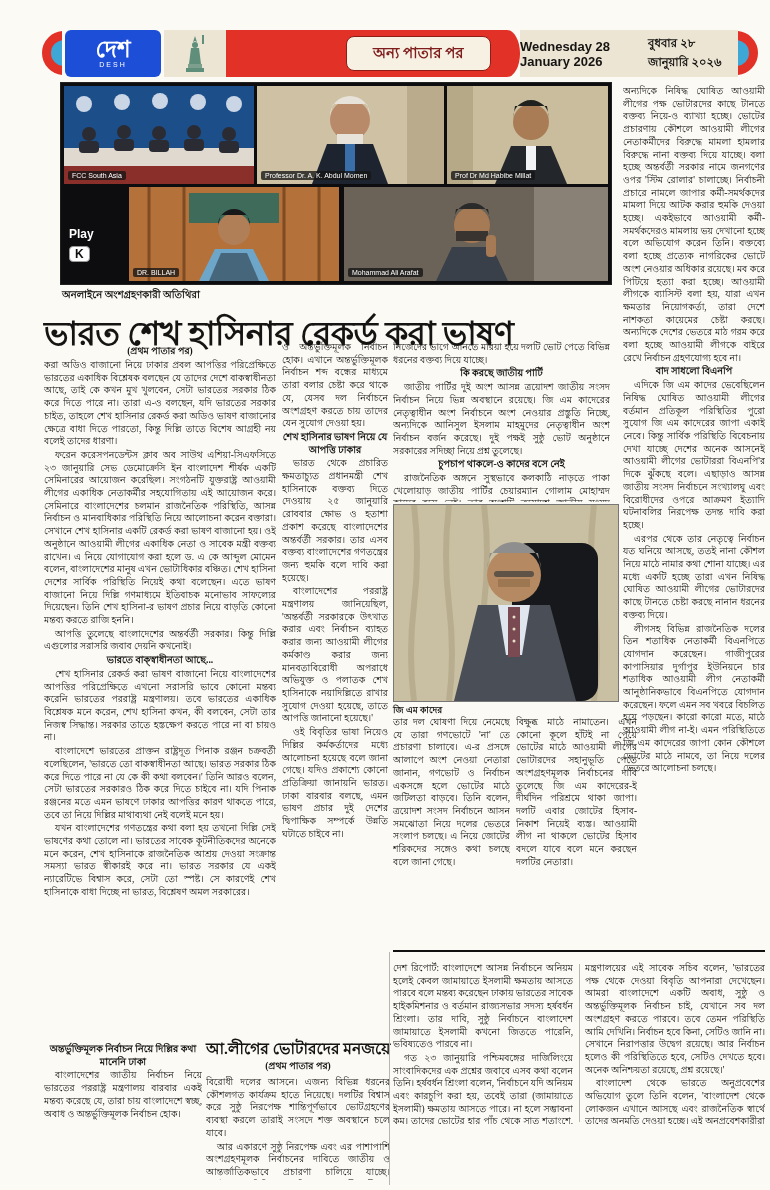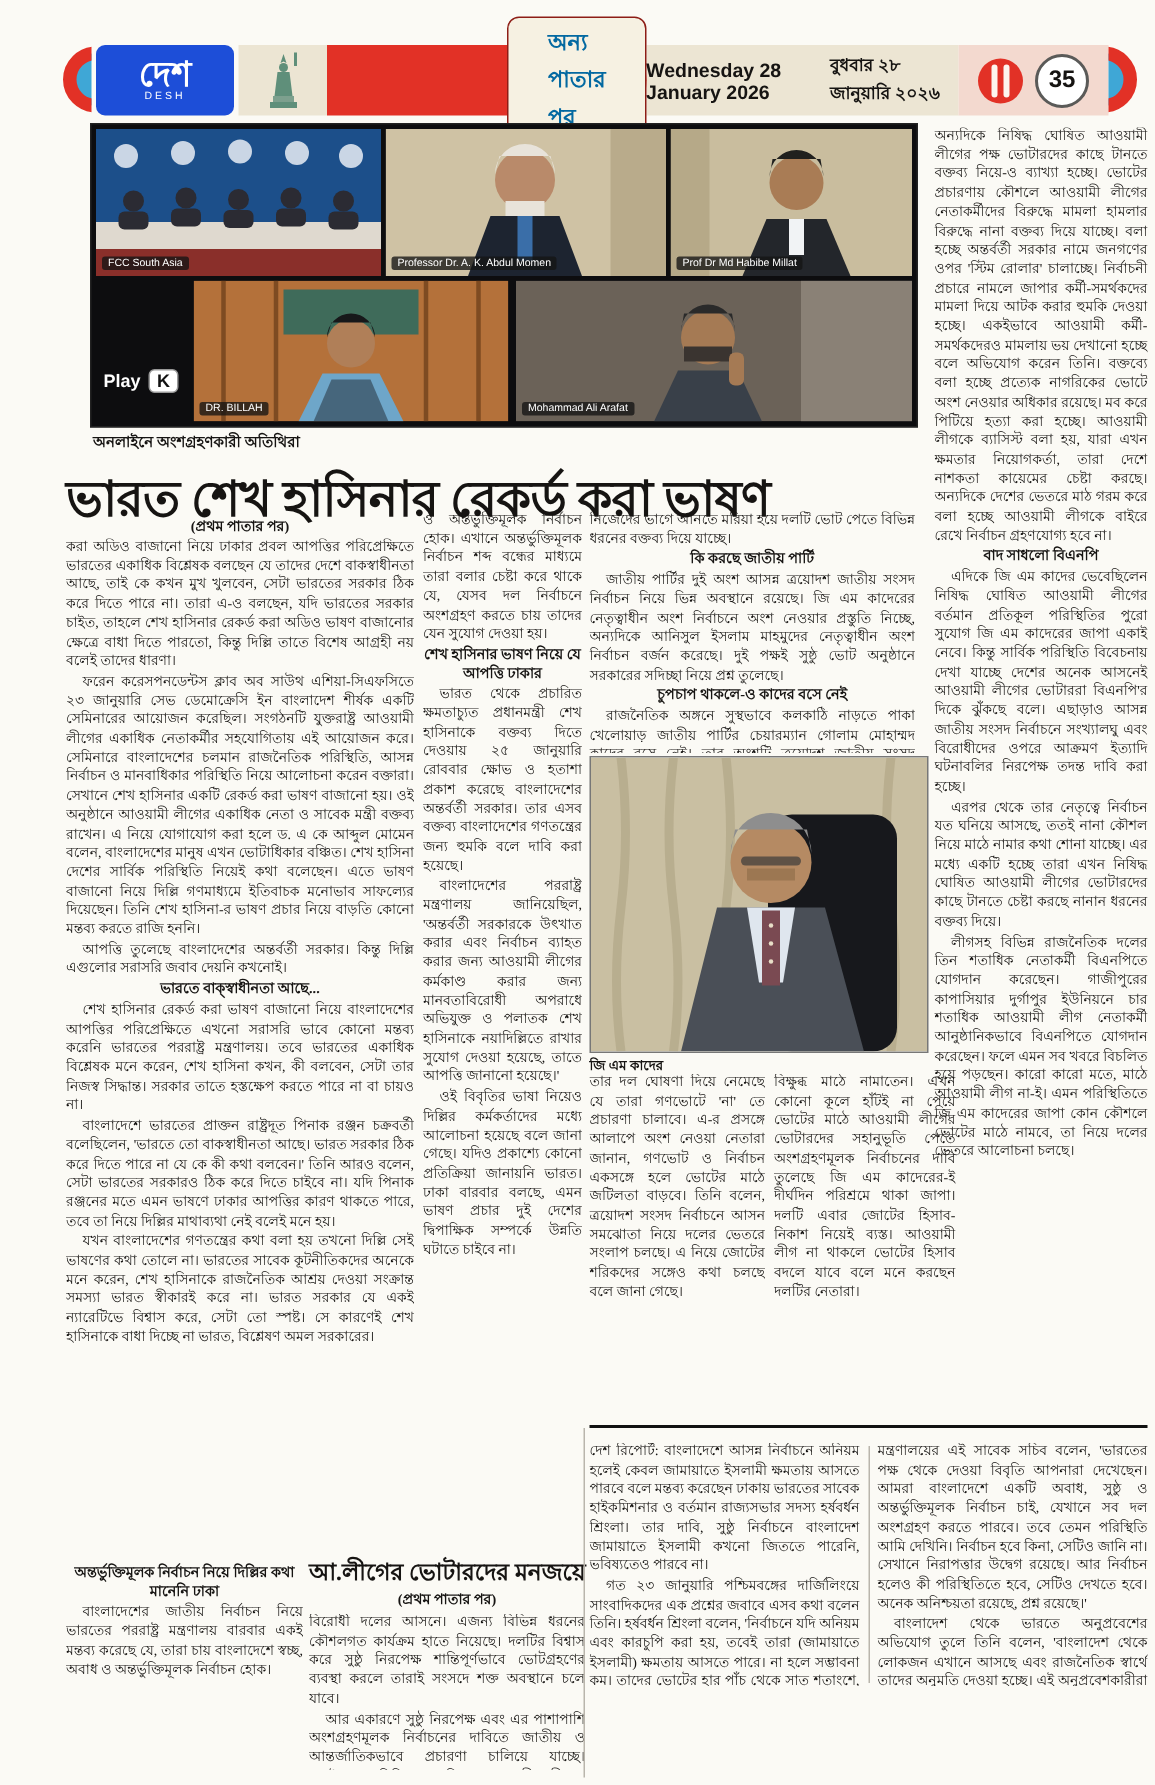--- a/index.html
+++ b/index.html
@@ -11,38 +11,38 @@
   .cap{width:20px;position:relative;overflow:hidden;}
   .cap .ring{position:absolute;top:1px;width:44px;height:44px;border-radius:50%;border:9px solid #e23126;box-sizing:border-box;background:#3fa7d6;}
   .capL .ring{left:0;}
   .capR .ring{right:0;}
   #logoBox{width:96px;background:#1d4ed8;border-radius:6px;margin:0 3px;display:flex;flex-direction:column;align-items:center;justify-content:center;color:#fff;}
   #logoBox .bn{font-size:23px;font-weight:bold;line-height:22px;}
   #logoBox .en{font-size:7px;letter-spacing:2px;font-family:"Liberation Sans",sans-serif;}
   #statuePanel{width:62px;background:#ece5d3;display:flex;align-items:center;justify-content:center;}
   #banner{flex:1;background:#e23126;border-radius:0 26px 26px 0/0 47px 47px 0;display:flex;align-items:center;position:relative;}
   #bannerLabel{background:#f6f1e2;border:1px solid #8d1d16;border-radius:8px;margin-left:120px;padding:4px 26px;
-      font-size:15px;font-weight:bold;color:#0369a1;}
+      font-size:15px;font-weight:bold;color:#7f1d1d;}
   #datePanel{width:218px;background:#ece5d3;display:flex;flex-direction:row;align-items:center;justify-content:center;font-family:"Liberation Sans",sans-serif;}
   #datePanel .en{font-size:13px;font-weight:bold;}
   #datePanel .bn{font-size:11.5px;font-weight:bold;}
   #pagePanel{width:104px;background:#f3d9cf;display:flex;align-items:center;justify-content:center;gap:8px;}
   #npIcon{width:30px;height:30px;border-radius:50%;background:#e23126;position:relative;}
   #npIcon:before,#npIcon:after{content:"";position:absolute;top:4px;bottom:4px;width:4px;background:#fdf5ee;border-radius:2px;}
   #npIcon:before{left:9px;} #npIcon:after{left:17px;}
   #pageNum{width:32px;height:32px;border-radius:50%;background:#fff;border:2px solid #5a5a58;display:flex;align-items:center;justify-content:center;
       font-size:16px;font-weight:bold;font-family:"Liberation Sans",sans-serif;}
   
   #video{left:60px;top:82px;width:550px;height:201px;background:#0d0d0f;border:1px solid #222;}
   .tile{position:absolute;overflow:hidden;}
   .tile svg{display:block;width:100%;height:100%;}
   .chip{position:absolute;left:4px;bottom:4px;background:rgba(20,20,20,.78);color:#fff;font-family:"Liberation Sans",sans-serif;
         font-size:7px;padding:1px 4px;border-radius:2px;white-space:nowrap;}
-  #playBtn{position:absolute;left:8px;bottom:22px;display:flex;align-items:center;gap:5px;color:#fff;
-        font-family:"Liberation Sans",sans-serif;font-size:12px;font-weight:bold;}
+  #playBtn{position:absolute;left:8px;bottom:22px;display:flex;align-items:flex-start;gap:5px;color:#fff;
+        font-family:"Liberation Sans",sans-serif;font-size:12px;font-weight:bold;flex-direction:column;}
   #playK{background:#fff;color:#111;border-radius:4px;padding:0 5px;font-size:12px;font-weight:bold;border:1px solid #999;}
   #vidCaption{left:62px;top:287px;font-size:10px;font-weight:bold;}
   
   .headline1{left:44px;top:291px;width:470px;font-size:33px;line-height:42px;font-weight:900;letter-spacing:-.5px;white-space:nowrap;}
   .dateline{font-size:9.5px;font-weight:bold;text-align:center;}
   .col{overflow:hidden;font-size:9.3px;line-height:12.7px;text-align:justify;}
   .col p.para{margin:0 0 1px;text-indent:11px;}
   .col p.para:first-child{text-indent:0;}
   .col p.sub{margin:1px 0;text-align:center;font-weight:bold;text-indent:0;font-size:9.6px;}
   #col1{left:44px;top:359px;width:232px;height:679px;}
@@ -91,24 +91,20 @@
         <rect x="4" y="30" width="14" height="4" fill="#7da08e"></rect>
         <rect x="2" y="34" width="18" height="4" fill="#5f8f7a"></rect>
       </svg>
     </div>
     <div id="banner">
       <div id="bannerLabel">অন্য পাতার পর</div>
     </div>
     <div id="datePanel">
       <div class="en">Wednesday 28 January 2026</div>
       <div class="bn">বুধবার ২৮ জানুয়ারি ২০২৬</div>
-    </div>
-    <div id="pagePanel">
-      <div id="npIcon"></div>
-      <div id="pageNum">35</div>
     </div>
     <div class="cap capR">
         <div class="ring"></div>
       </div>
   </div>
 
   <div id="video" class="abs">
 
     <div class="tile" style="left:3px;top:3px;width:190px;height:98px;">
       <svg viewBox="0 0 190 98" preserveAspectRatio="none">

